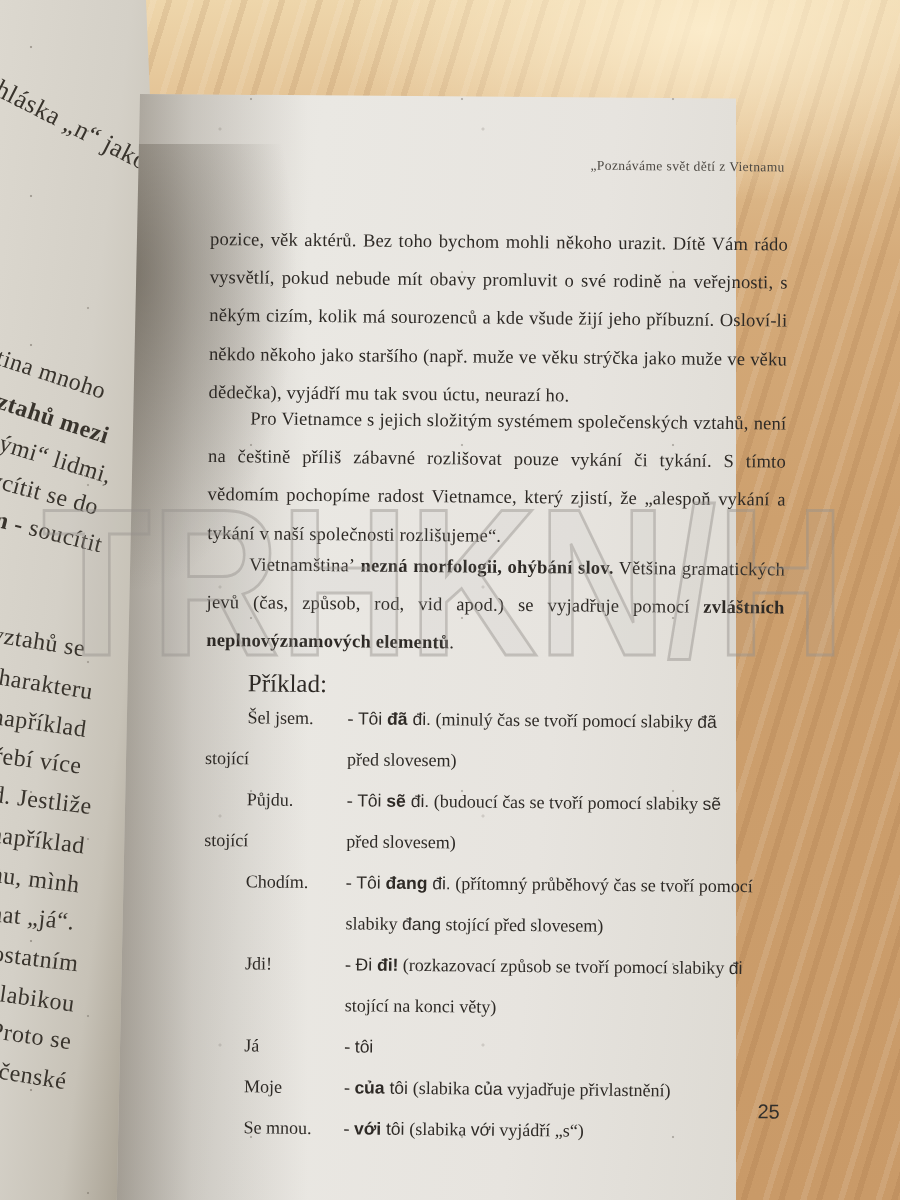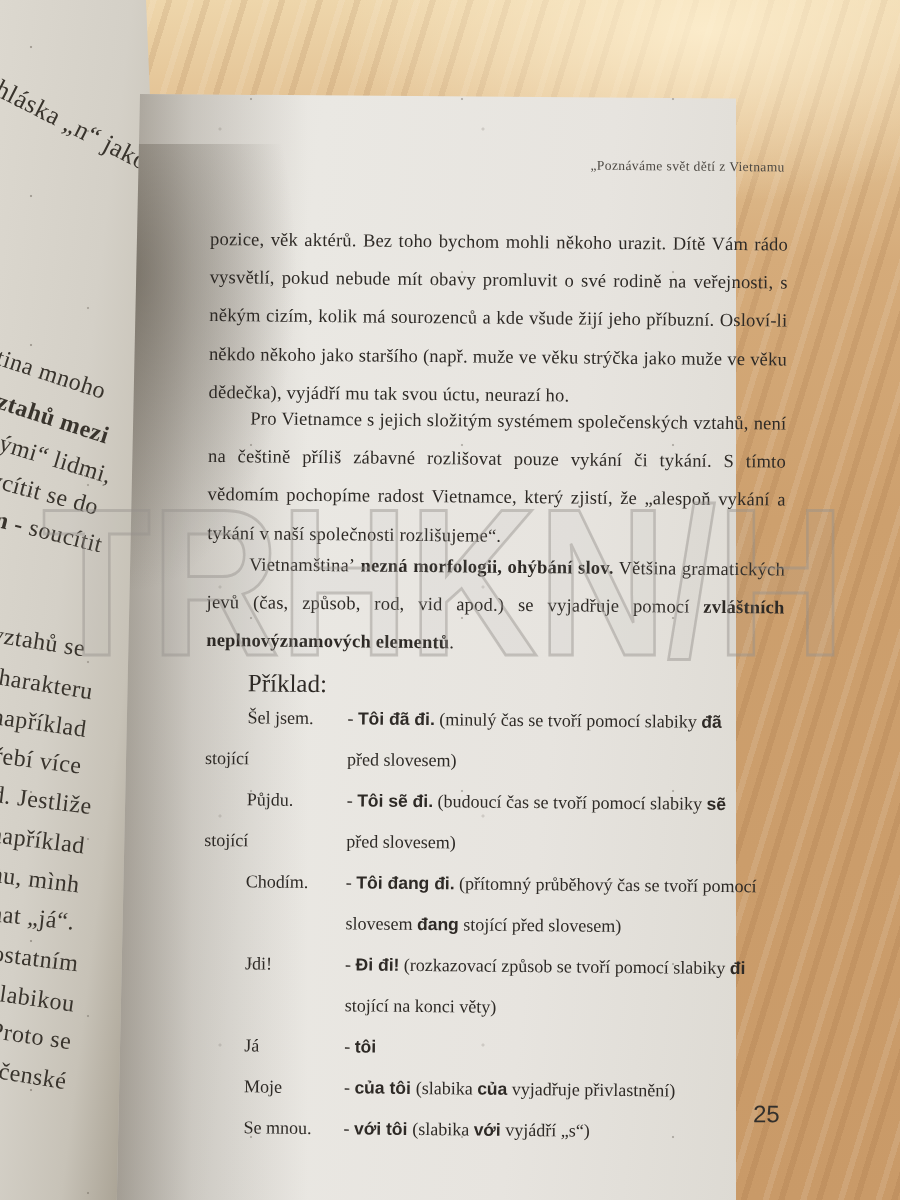--- a/index.html
+++ b/index.html
@@ -55,23 +55,23 @@
   .p2{top:360px;text-indent:42px;}
   .p3{top:506px;text-indent:42px;}
   .b{font-weight:bold;}
   .priklad{position:absolute;left:42px;top:630px;font-size:25px;}
   .examples{position:absolute;left:0;top:658px;width:640px;}
   .ex-row{display:flex;line-height:41px;font-size:18px;white-space:nowrap;}
   .ex-term{flex:0 0 142px;padding-left:42px;box-sizing:border-box;}
   .ex-term.hang{padding-left:0;}
   .ex-def{flex:1;}
   .s{font-family:"Liberation Serif","DejaVu Serif",serif;}
-  .v{font-family:"Liberation Sans","DejaVu Sans",sans-serif;font-size:17.5px;font-weight:bold;}
+  .v{font-family:"Liberation Sans","DejaVu Sans",sans-serif;font-size:17.5px;}
   .vb{font-family:"Liberation Sans","DejaVu Sans",sans-serif;font-size:17.5px;font-weight:bold;}
-  .page-number{position:absolute;top:1056px;right:0;font-size:24px;
+  .page-number{position:absolute;top:1056px;right:0;font-size:20px;
     font-family:"Liberation Sans","DejaVu Sans",sans-serif;color:#33302c;}
 
   
   .watermark{position:absolute;left:42px;top:478px;z-index:6;white-space:nowrap;
     font-family:"Liberation Sans","DejaVu Sans",sans-serif;font-weight:bold;
     font-size:210px;line-height:1;color:rgba(160,157,152,0.07);
     -webkit-text-stroke:3px rgba(148,145,140,0.45);
     transform:scale(0.85,1);transform-origin:left top;pointer-events:none;}
 </style>
 </head>
@@ -134,21 +134,21 @@
         <div class="ex-row">
           <span class="ex-term s hang">stojící</span>
           <span class="ex-def"><span class="s">před slovesem)</span></span>
         </div>
         <div class="ex-row">
           <span class="ex-term s">Chodím.</span>
           <span class="ex-def"><span class="s">- </span><span class="v">Tôi </span><span class="vb">đang</span><span class="v"> đi.</span><span class="s"> (přítomný průběhový čas se tvoří pomocí</span></span>
         </div>
         <div class="ex-row">
           <span class="ex-term s"></span>
-          <span class="ex-def"><span class="s">slovesem </span><span class="v">đang</span><span class="s"> stojící před slovesem)</span></span>
+          <span class="ex-def"><span class="s">slabiky </span><span class="v">đang</span><span class="s"> stojící před slovesem)</span></span>
         </div>
         <div class="ex-row">
           <span class="ex-term s">Jdi!</span>
           <span class="ex-def"><span class="s">- </span><span class="v">Đi </span><span class="vb">đi!</span><span class="s"> (rozkazovací způsob se tvoří pomocí slabiky </span><span class="v">đi</span></span>
         </div>
         <div class="ex-row">
           <span class="ex-term s"></span>
           <span class="ex-def"><span class="s">stojící na konci věty)</span></span>
         </div>
         <div class="ex-row">

